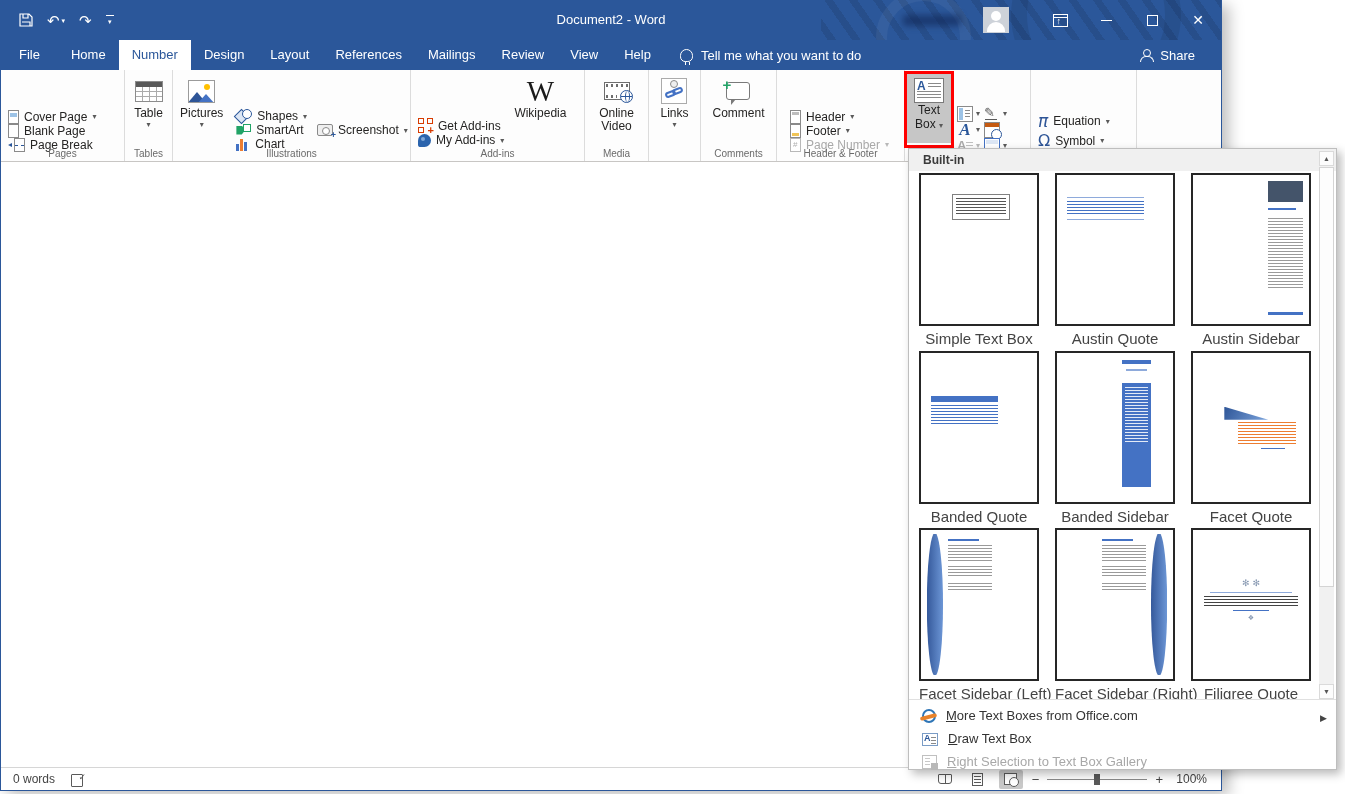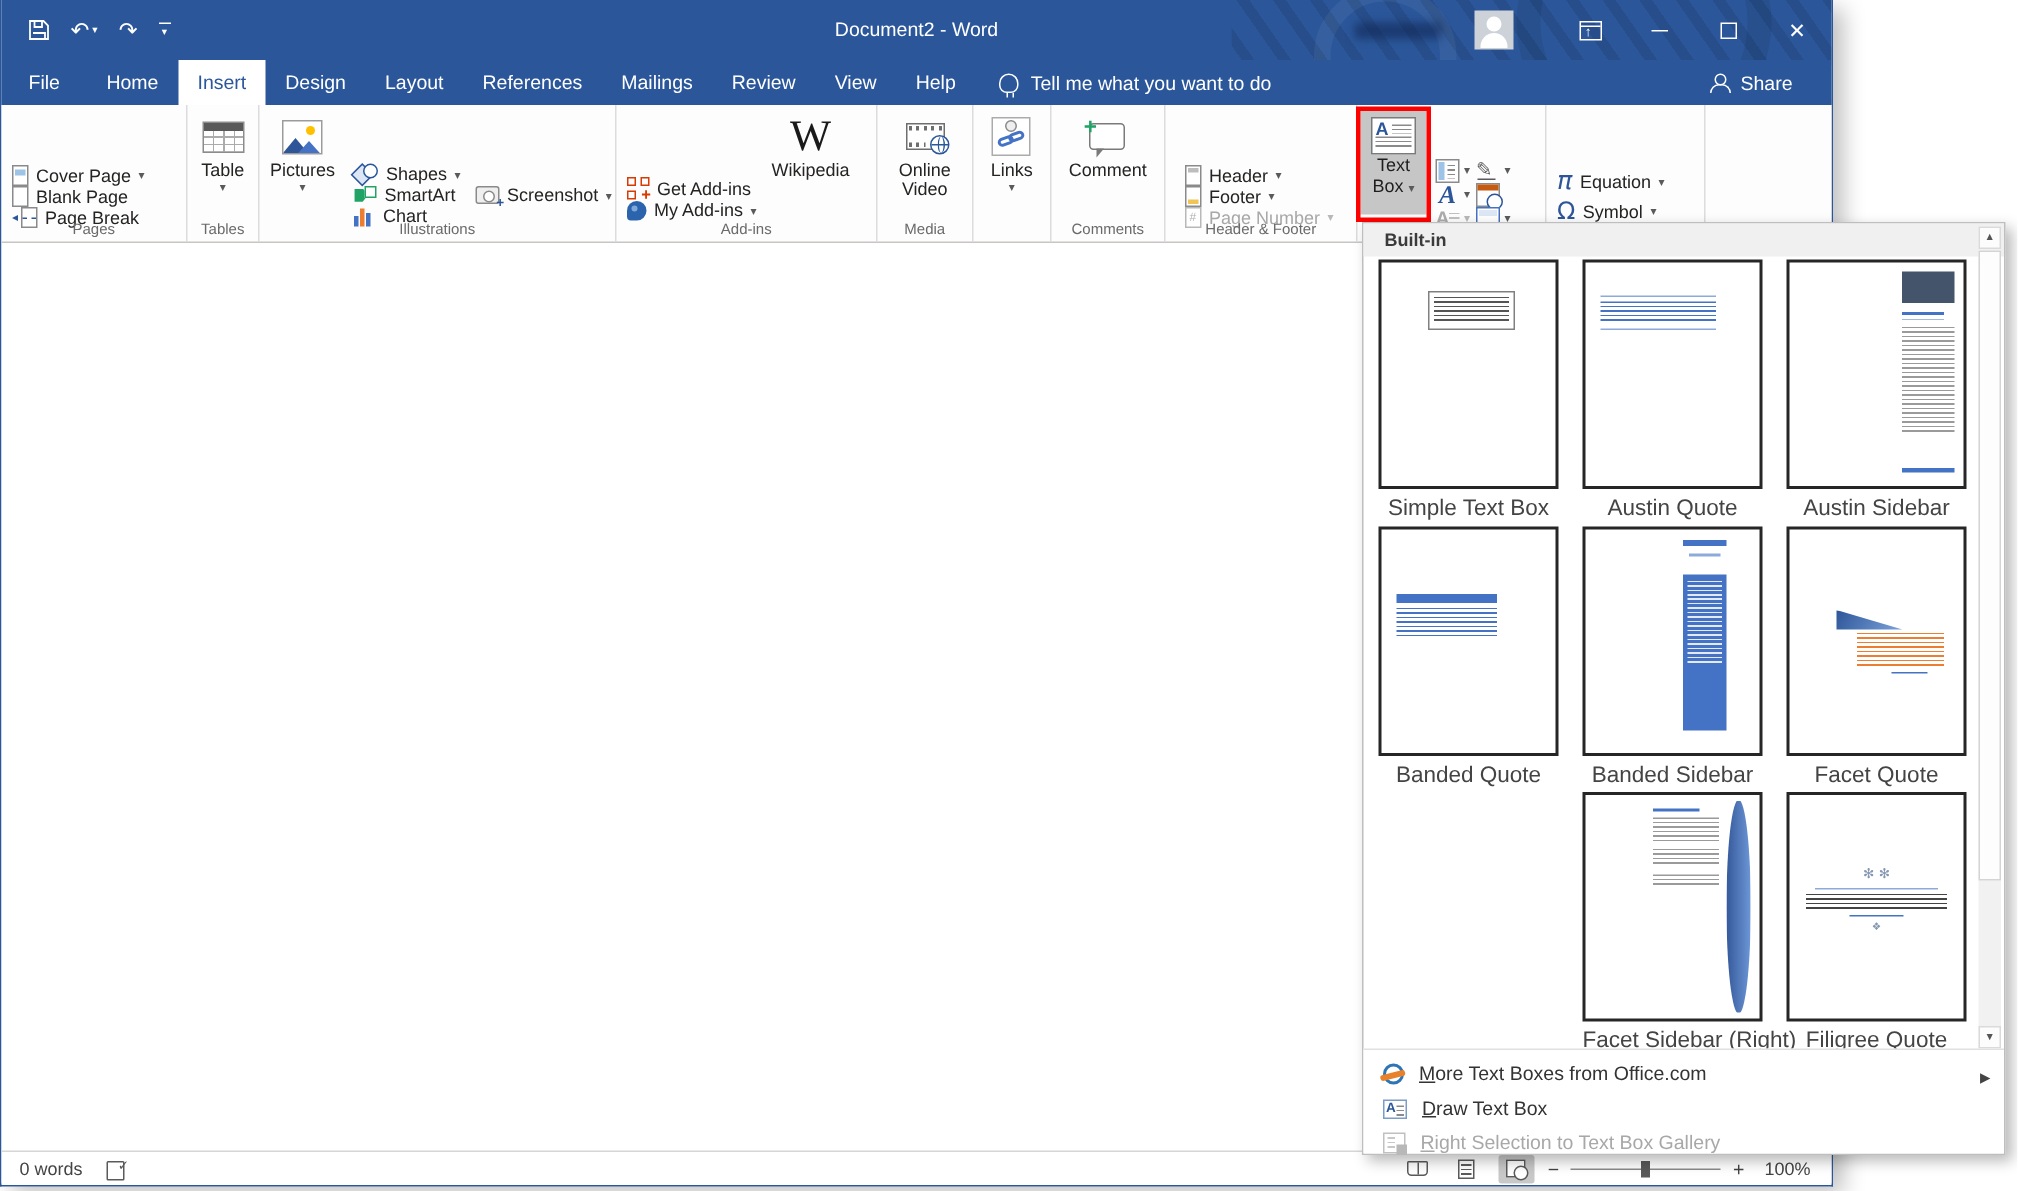--- a/index.html
+++ b/index.html
@@ -299,21 +299,21 @@
           <span class="wbtn">
               <span class="ico-close">✕</span>
             </span>
         </div>
       </div>
     </div>
 
     <div class="tabrow">
       <span class="tab file">File</span>
       <span class="tab">Home</span>
-      <span class="tab active">Insert</span>
+      <span class="tab active">Number</span>
       <span class="tab">Design</span>
       <span class="tab">Layout</span>
       <span class="tab">References</span>
       <span class="tab">Mailings</span>
       <span class="tab">Review</span>
       <span class="tab">View</span>
       <span class="tab">Help</span>
       <span class="tellme">
         <span class="bulb"></span>
         <span>Tell me what you want to do</span>
@@ -640,20 +640,32 @@
       <div class="thumb t-fq">
         <div class="blk">
             <div class="wedge"></div>
             <div class="lines"></div>
             <div class="attr"></div>
           </div>
       </div>
       <div class="gal-label">Facet Quote</div>
     </div>
 
+    <div class="gal-item" style="left:10px; top:379px">
+      <div class="thumb t-fsl">
+        <div class="band"></div>
+        <div class="txt">
+            <div class="ftitle"></div>
+            <div class="lines fpar" style="height:16px"></div>
+            <div class="lines fpar" style="height:12px"></div>
+            <div class="lines fpar" style="height:9px"></div>
+          </div>
+      </div>
+      <div class="gal-label">Facet Sidebar (Left)</div>
+    </div>
     <div class="gal-item" style="left:146px; top:379px">
       <div class="thumb t-fsr">
         <div class="band"></div>
         <div class="txt">
             <div class="ftitle"></div>
             <div class="lines fpar" style="height:16px"></div>
             <div class="lines fpar" style="height:12px"></div>
             <div class="lines fpar" style="height:9px"></div>
           </div>
       </div>

